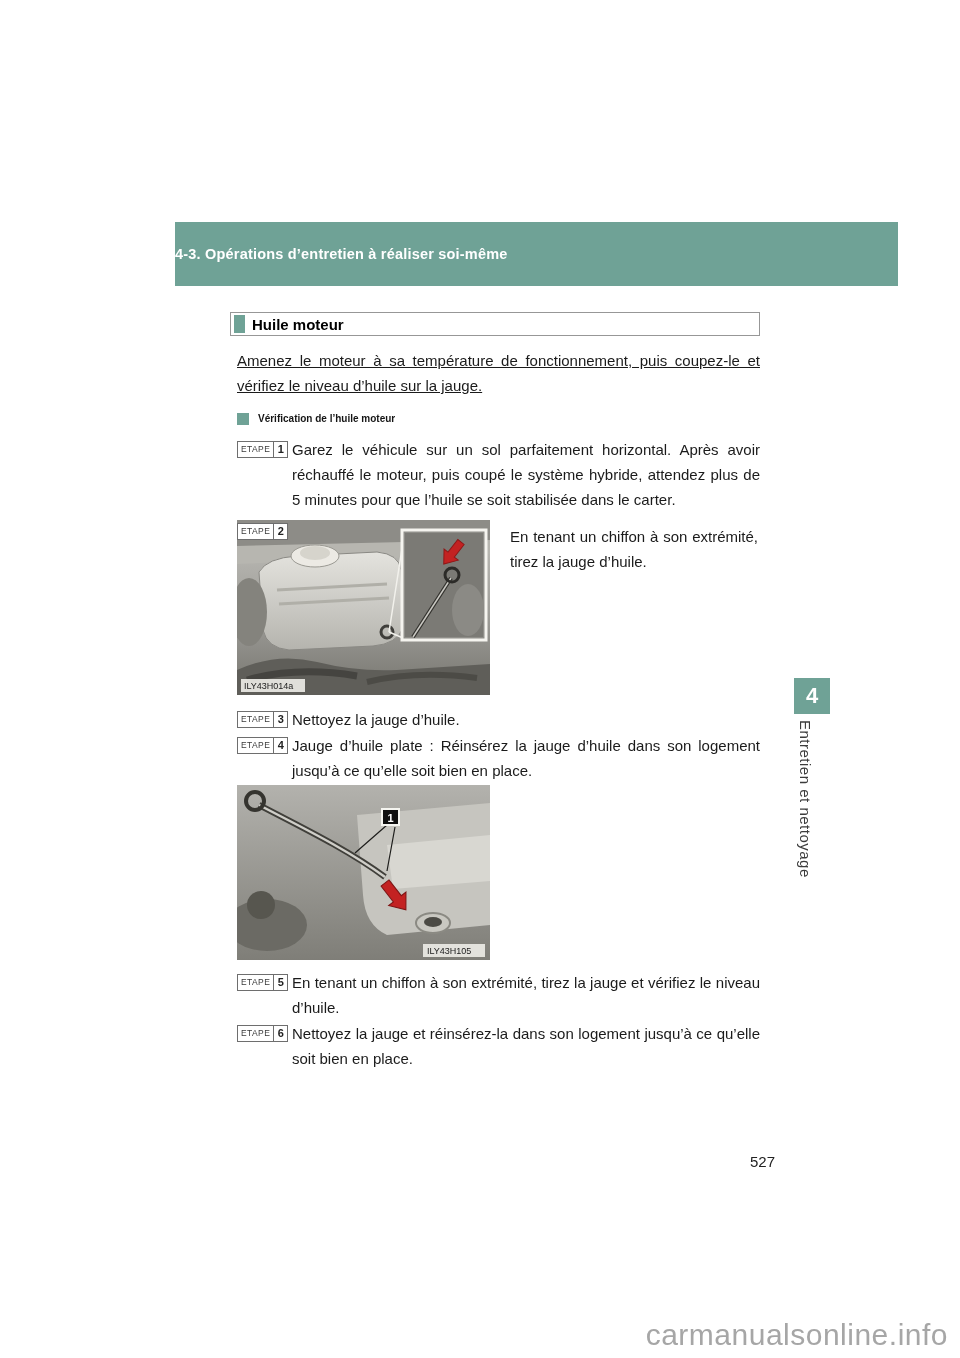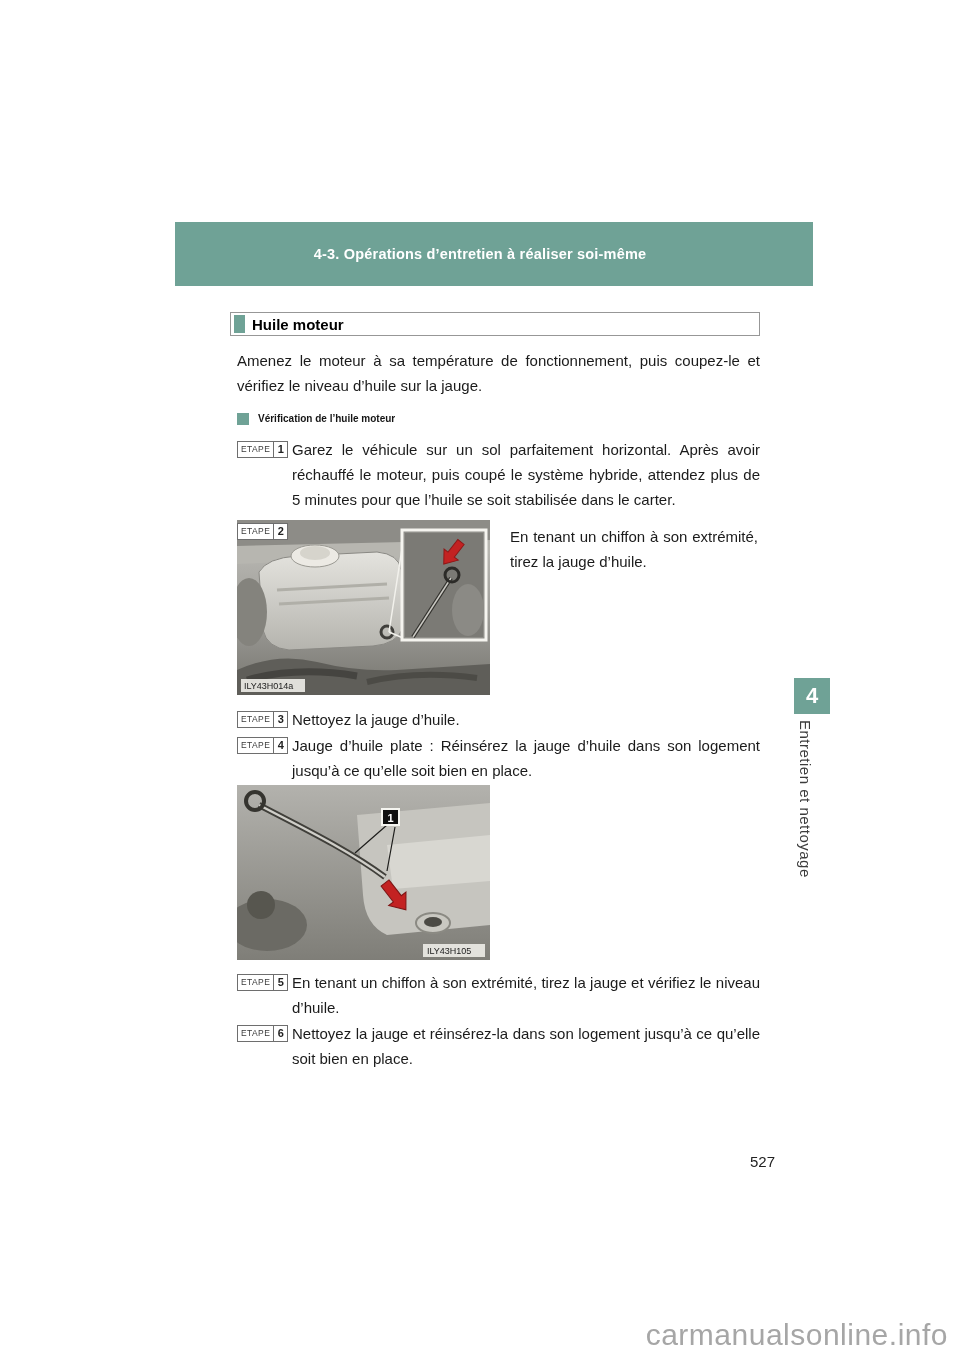--- a/index.html
+++ b/index.html
@@ -1,33 +1,33 @@
 <!DOCTYPE html>
 <html lang="fr"><head>
 <meta charset="utf-8">
 <style>
   html,body{margin:0;padding:0;background:#fff;}
   .page{position:relative;width:960px;height:1358px;background:#ffffff;overflow:hidden;
         font-family:"Liberation Sans",sans-serif;color:#1b1b1b;}
 
   
-  .header-band{position:absolute;left:175px;top:222px;width:638px;height:64px;
-               background:#6fa296;display:flex;align-items:center;justify-content:center;
+  .header-band{position:absolute;left:175px;top:222px;width:723px;height:64px;
+               background:#6fa296;display:flex;align-items:center;justify-content:flex-start;
                box-sizing:border-box;padding-right:28px;}
   .header-band span{color:#ffffff;font-size:14.5px;font-weight:bold;letter-spacing:.2px;}
 
   
   .content{position:absolute;left:237px;top:312px;width:523px;font-size:15px;line-height:25px;}
 
   .title-box{margin-left:-7px;width:530px;height:24px;box-sizing:border-box;
              border:1px solid #979797;background:#fff;display:flex;align-items:center;}
   .title-bullet{width:11px;height:18px;background:#6fa296;margin-left:3px;flex:none;}
   .title-text{margin-left:7px;font-weight:bold;font-size:15px;color:#000000;}
 
-  .intro{margin:12px 0 0;text-align:justify;}
+  .intro{margin:12px 0 0;text-align:justify;text-decoration:underline;}
 
   .subsection{margin-top:8px;display:flex;align-items:center;}
   .sub-bullet{width:12px;height:12px;background:#6fa296;flex:none;margin-right:9px;}
   .sub-text{font-weight:bold;font-size:10px;color:#151515;}
 
   .step{position:relative;padding-left:55px;margin-top:0;}
   .step-text{text-align:justify;}
   .etape{position:absolute;left:0;top:4px;display:inline-flex;align-items:flex-start;
          border:1px solid #6e6e6e;background:#fff;height:15px;box-sizing:content-box;}
   .etape-word{font-size:8.5px;letter-spacing:.4px;color:#3a3a3a;line-height:15px;padding:0 3px;

